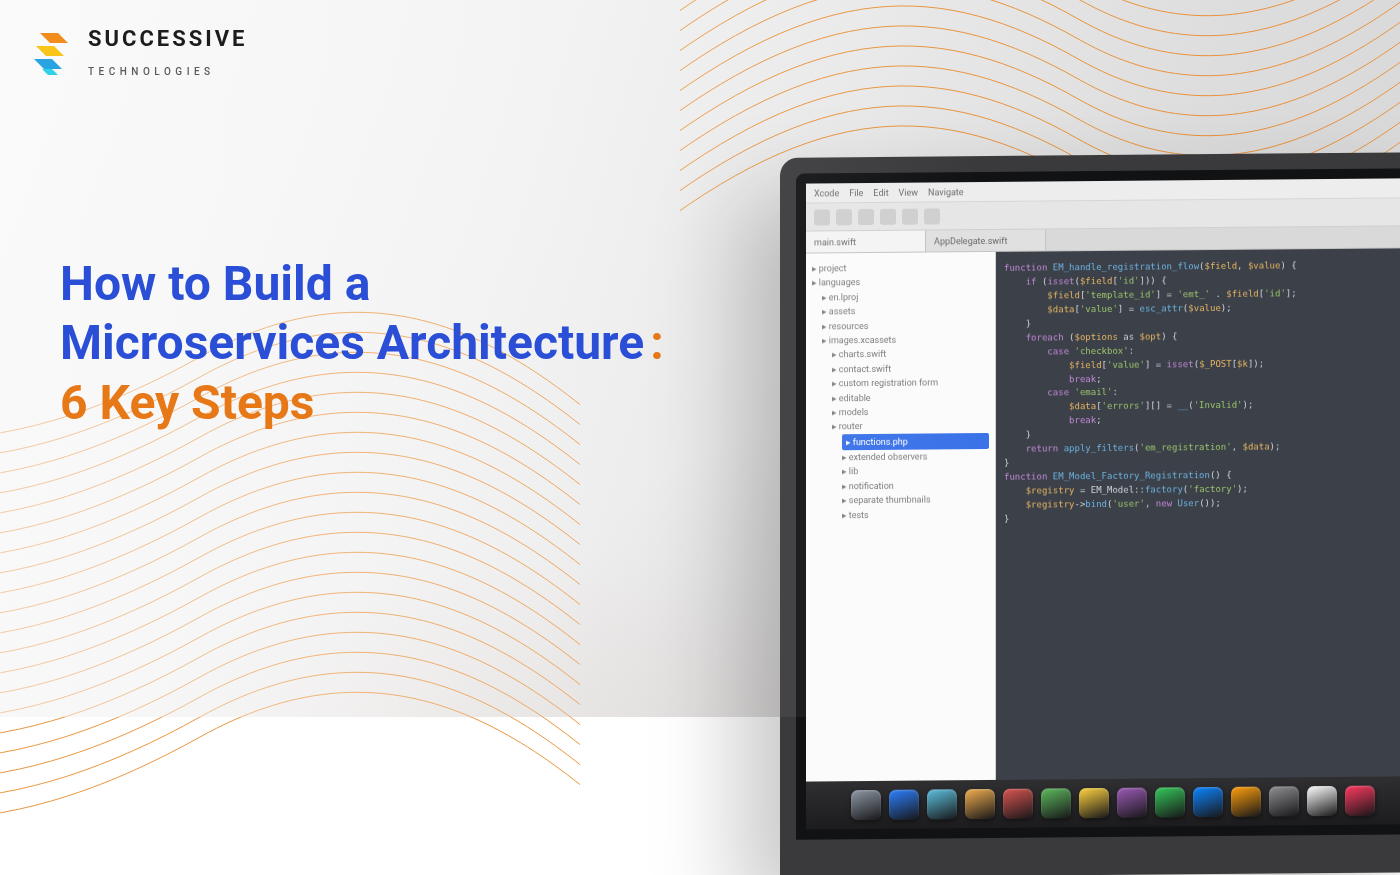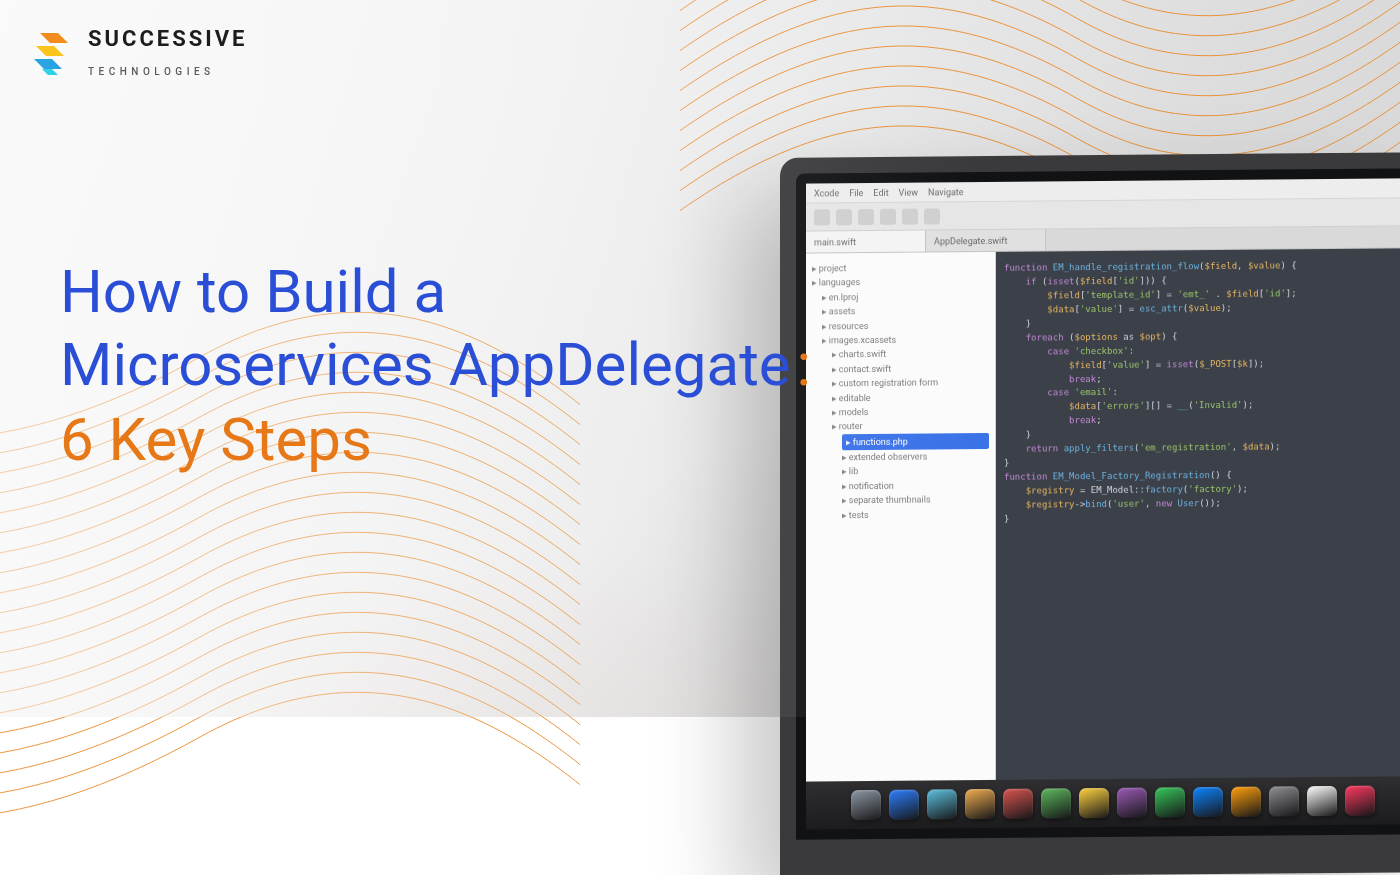--- a/index.html
+++ b/index.html
@@ -28,22 +28,22 @@
   .logo-text { display: flex; flex-direction: column; line-height: 1; }
   .logo-word { font-size: 22px; font-weight: 700; letter-spacing: 3px; color: #1c1c1c; }
   .logo-sub  { font-size: 10px; font-weight: 500; letter-spacing: 4.5px; color: #5b5b5b; margin-top: 17px; }
   
   .headline {
     position: absolute;
     top: 255px; left: 60px;
     max-width: 820px;
   }
   .headline h1 {
-    font-size: 60px;
-    font-weight: 400;
+    font-size: 48px;
+    font-weight: 700;
     line-height: 1.22;
     color: #2a4fd6;
   }
   .headline .colon { color: #e67817; margin-left: 6px; }
   .headline .sub { color: #e67817; display: block; margin-top: 2px; }
   
   .waves { position: absolute; pointer-events: none; }
   .waves-tr { top: -180px; right: -60px; width: 780px; height: 620px; }
   .waves-bl { bottom: -220px; left: -300px; width: 880px; height: 640px; }
   
@@ -277,18 +277,18 @@
     </svg>
     <div class="logo-text">
       <span class="logo-word">SUCCESSIVE</span>
       <span class="logo-sub">TECHNOLOGIES</span>
     </div>
   </div>
 
   <div class="headline">
     <h1>
       <span>How to Build a</span><br>
-      <span>Microservices AppDelegate</span><span class="colon">:</span>
+      <span>Microservices Architecture</span><span class="colon">:</span>
       <span class="sub">6 Key Steps</span>
     </h1>
   </div>
 
 </div>
 
 </body></html>

